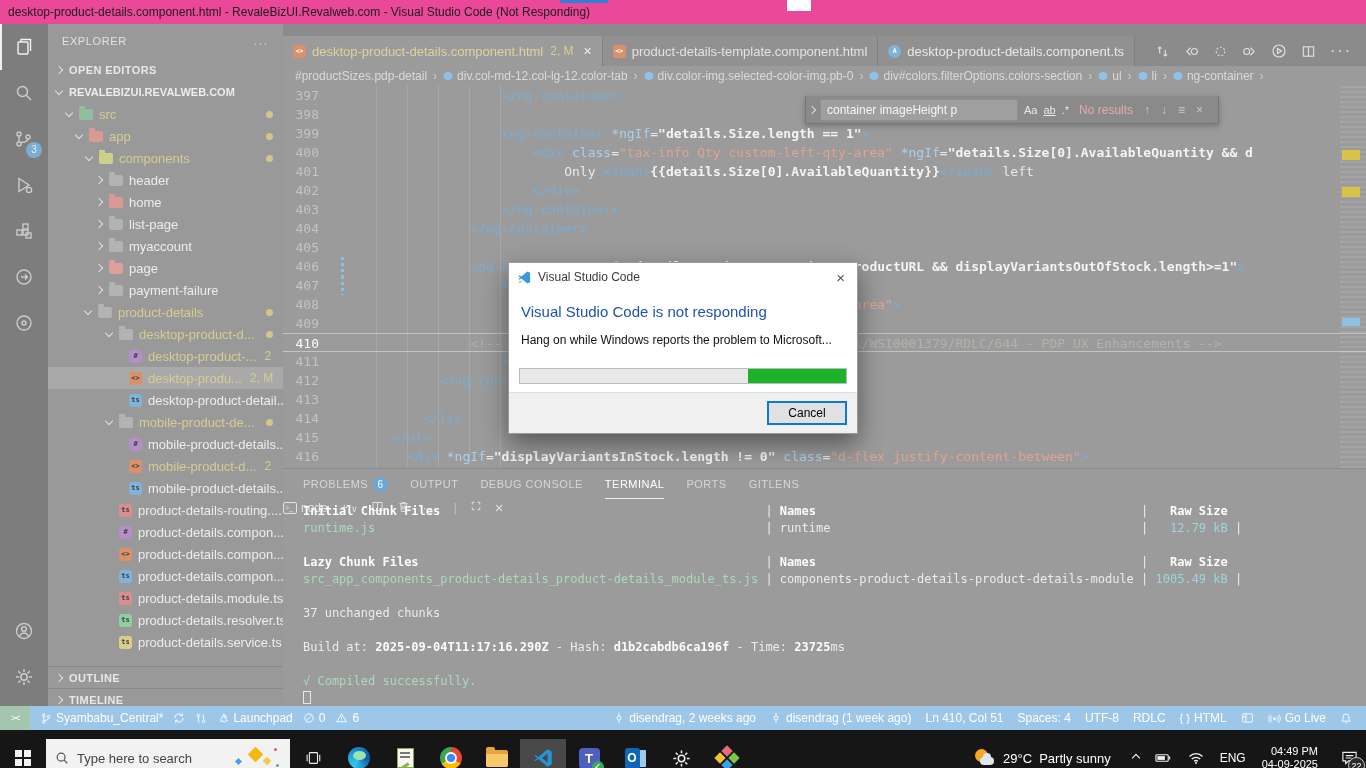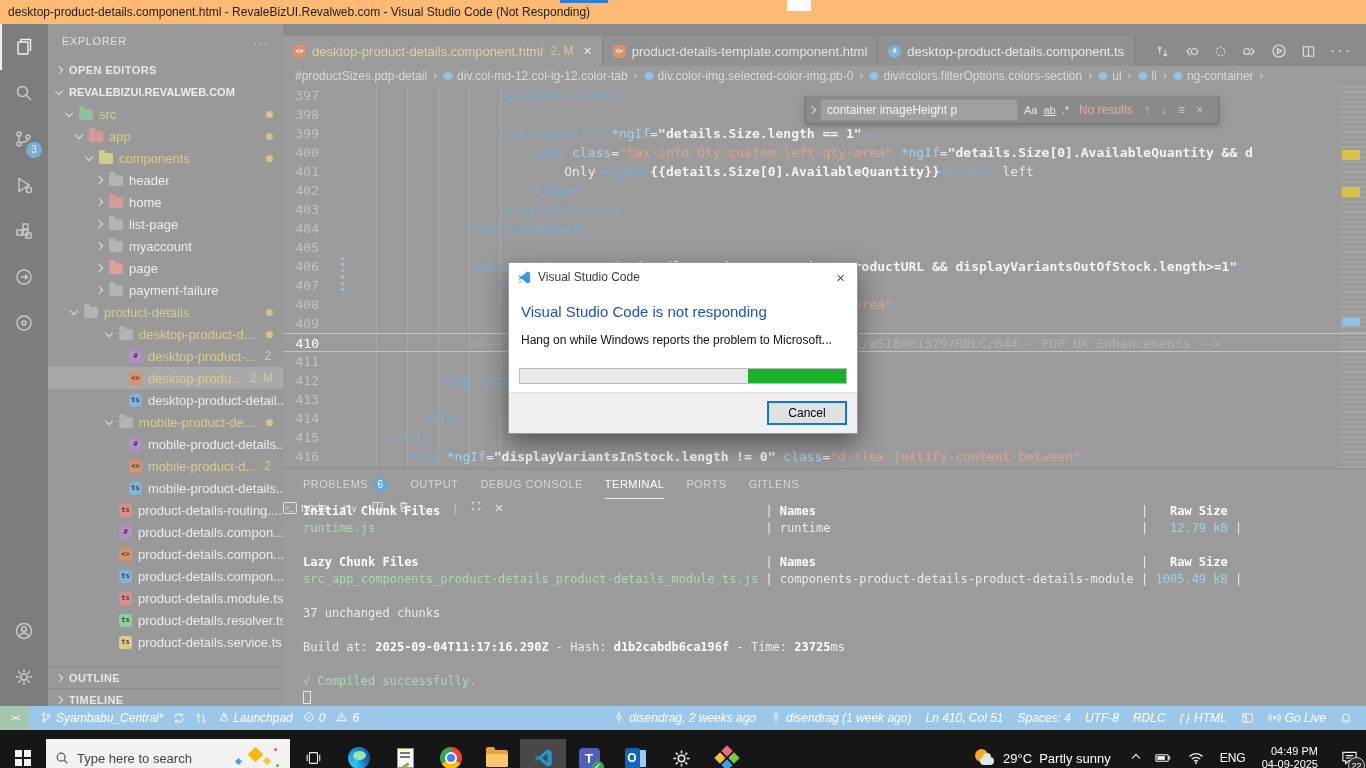--- a/index.html
+++ b/index.html
@@ -1,20 +1,20 @@
 <!DOCTYPE html>
 <html><head>
 <meta charset="utf-8">
 <style>
   * { margin:0; padding:0; box-sizing:border-box; }
   html,body { width:1366px; height:768px; overflow:hidden; background:#000; }
   #root { position:relative; width:1366px; height:768px; font-family:"Liberation Sans",sans-serif; background:#9b9b9b; }
 
   
-  .titlebar { position:absolute; left:0; top:0; width:1366px; height:24px; background:#fdba74; color:#1c1c1c; font-size:12px; line-height:24px; padding-left:8px; white-space:nowrap; }
+  .titlebar { position:absolute; left:0; top:0; width:1366px; height:24px; background:#ec4899; color:#1c1c1c; font-size:12px; line-height:24px; padding-left:8px; white-space:nowrap; }
   .tb-artifact-white { position:absolute; left:787px; top:0; width:24px; height:11px; background:#fdfdfd; }
   .tb-artifact-blue { position:absolute; left:560px; top:0; width:48px; height:3px; background:#2f7fd6; }
 
   
   .activitybar { position:absolute; left:0; top:24px; width:48px; height:682px; background:#7d7d7d; }
   .ab-icon { position:relative; width:48px; height:46px; display:flex; align-items:center; justify-content:center; opacity:.85; }
   .ab-icon.active { opacity:1; box-shadow:inset 2px 0 0 #f0f0f0; }
   .ab-bottom { position:absolute; bottom:6px; left:0; width:48px; }
   .ab-badge { position:absolute; right:6px; bottom:4px; min-width:16px; height:16px; border-radius:8px; background:#79b6e4; color:#fff; font-size:10px; line-height:16px; text-align:center; }
 
@@ -101,21 +101,21 @@
   .dlg-heading { color:#2052b4; font-size:15px; padding:12px 12px 0 12px; }
   .dlg-msg { color:#111; font-size:12px; padding:13px 12px 0 12px; }
   .dlg-progress { position:absolute; left:10px; right:10px; top:105px; height:16px; background:#e8e8e8; border:1px solid #bcbcbc; }
   .dlg-progress .fill { position:absolute; top:0; bottom:0; background:#1cb32b; }
   .dlg-footer { position:absolute; left:0; right:0; bottom:0; height:41px; background:#f0f0f0; border-top:1px solid #dfdfdf; display:flex; align-items:center; justify-content:flex-end; padding-right:10px; }
   .dlg-cancel { width:80px; height:24px; background:#e1e1e1; border:2px solid #0a7ad4; color:#000; font-size:12px; display:flex; align-items:center; justify-content:center; }
 
   
   .statusbar { position:absolute; left:0; top:706px; width:1366px; height:24px; background:#9dc7e9; color:#ffffff; display:flex; align-items:center; font-size:12px; }
   .sb-remote { width:30px; height:24px; background:#a4c6ae; display:flex; align-items:center; justify-content:center; font-size:9px; font-style:italic; letter-spacing:-1px; }
-  .st-item { display:flex; gap:4px; margin-left:10px; white-space:nowrap;font-style:italic; }
+  .st-item { display:flex; align-items:center; gap:4px; margin-left:10px; white-space:nowrap; }
   .st-right { margin-left:auto; display:flex; align-items:center; }
   .st-right .st-item { margin-left:0; margin-right:14px; }
   .statusbar svg { display:block; }
 
   
   .taskbar { position:absolute; left:0; top:730px; width:1366px; height:56px; background:#161616; display:flex; align-items:center; color:#fff; }
   .tk-start { width:46px; height:38px; display:flex; align-items:center; justify-content:center; }
   .winlogo { display:grid; grid-template-columns:7px 7px; grid-template-rows:7px 7px; gap:1.5px; }
   .winlogo span { background:#f2f2f2; }
   .tk-search { width:244px; height:38px; background:#f2f2f2; color:#444; display:flex; align-items:center; padding:0 9px; font-size:13px; position:relative; }
@@ -269,21 +269,21 @@
         <div class="trow" style="padding-left: 44px;">
           <span class="chev r"></span>
           <span class="fold" style="background: rgb(220, 159, 153);"></span>
           <span class="lbl">page</span>
         </div>
         <div class="trow" style="padding-left: 44px;">
           <span class="chev r"></span>
           <span class="fold" style="background: rgb(179, 179, 179);"></span>
           <span class="lbl">payment-failure</span>
         </div>
-        <div class="trow" style="padding-left: 19px;">
+        <div class="trow" style="padding-left: 33px;">
           <span class="chev d"></span>
           <span class="fold" style="background: rgb(179, 179, 179);"></span>
           <span class="lbl mod">product-details</span>
           <span class="dot"></span>
         </div>
         <div class="trow" style="padding-left: 54px;">
           <span class="chev d"></span>
           <span class="fold" style="background: rgb(179, 179, 179);"></span>
           <span class="lbl mod">desktop-product-d...</span>
           <span class="dot"></span>

